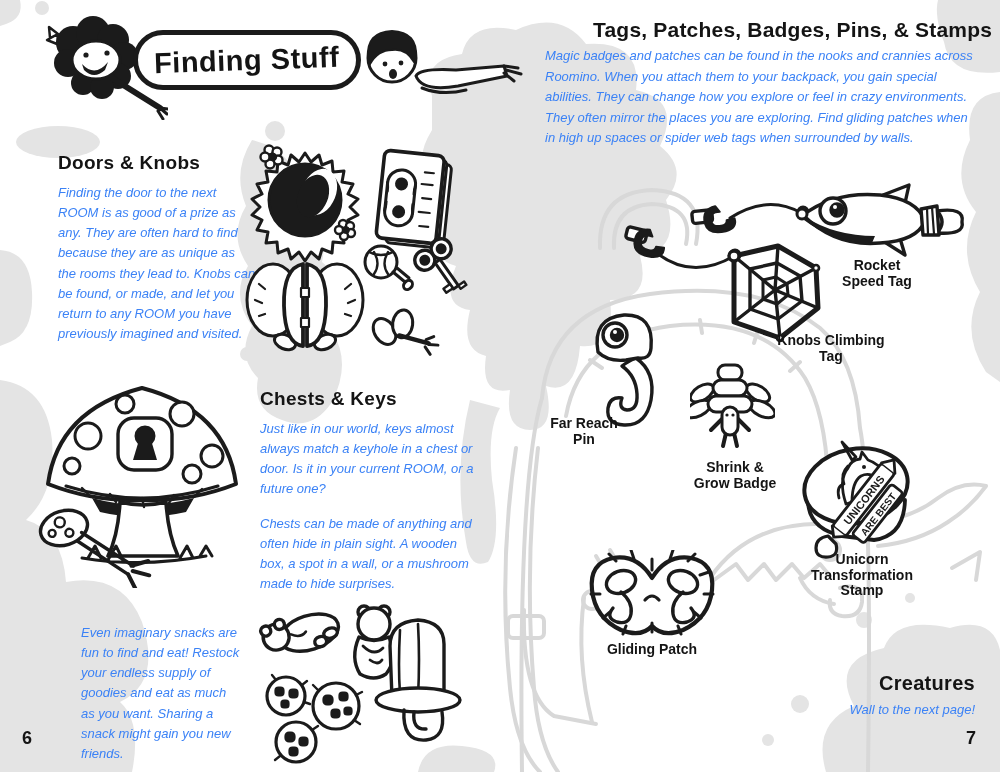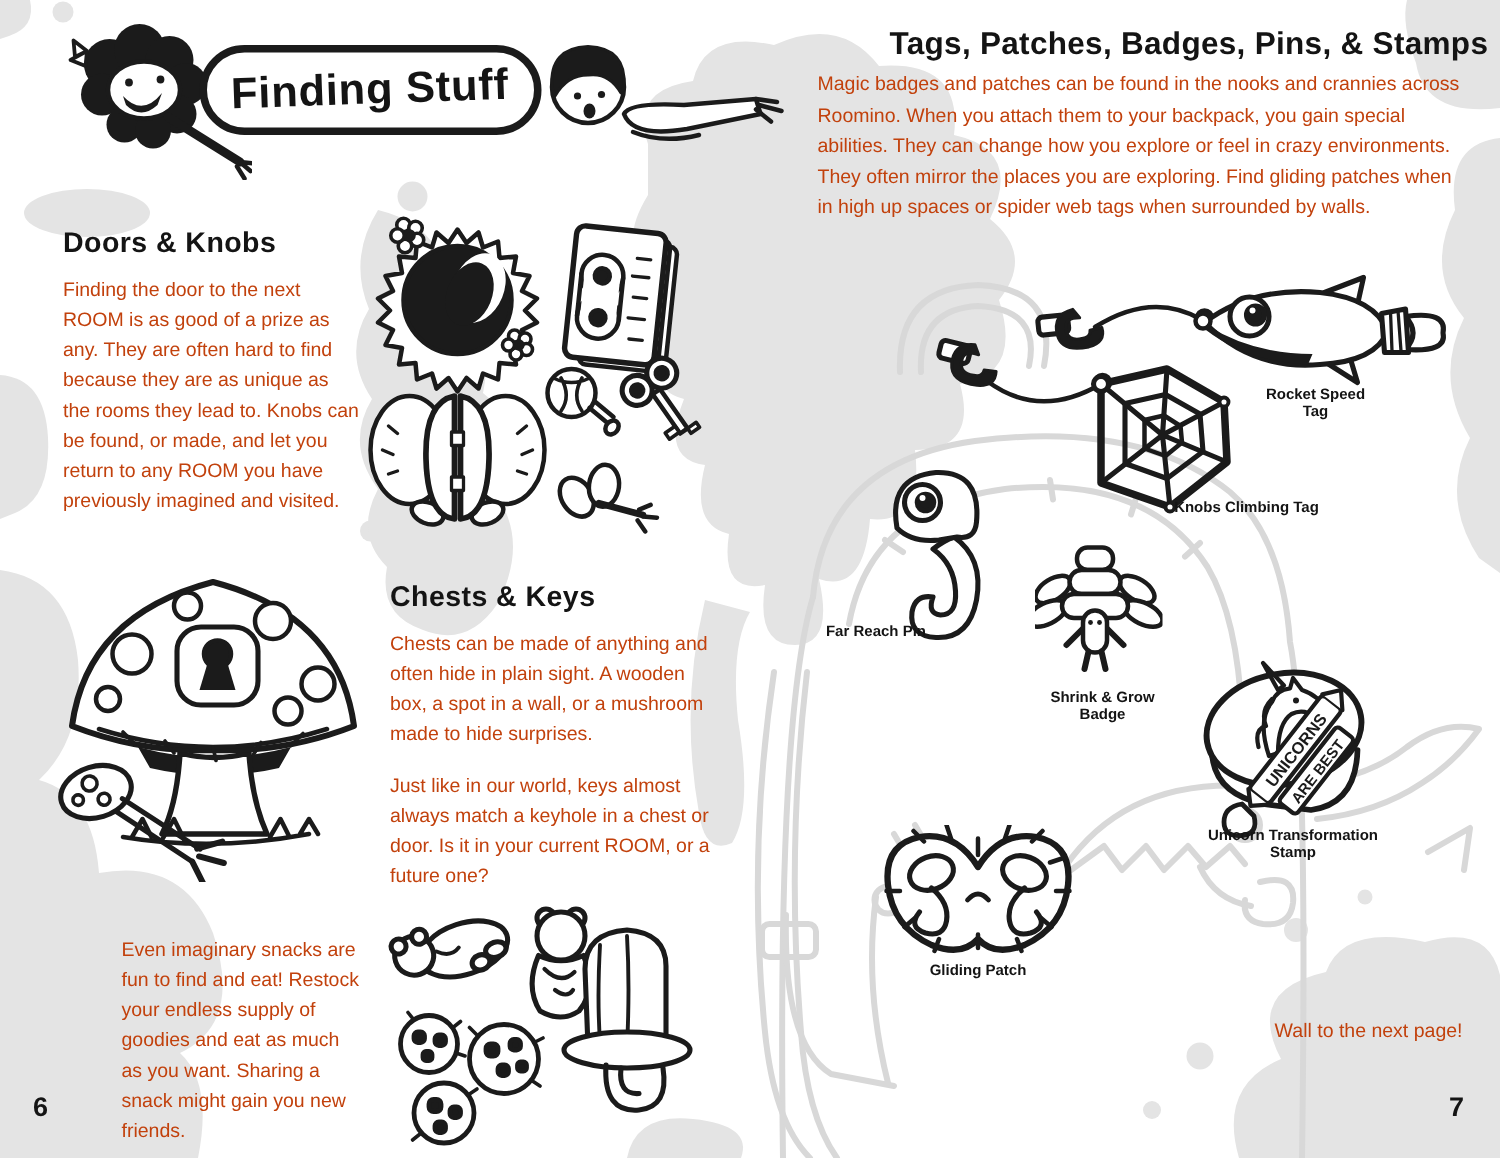--- a/index.html
+++ b/index.html
@@ -1,23 +1,23 @@
 <!DOCTYPE html>
 <html><head>
 <meta charset="utf-8">
 <style>
   html,body{margin:0;padding:0;}
   .page{position:relative;width:1000px;height:772px;background:#ffffff;overflow:hidden;
         font-family:"Liberation Sans",sans-serif;color:#1d1d1d;}
   .abs{position:absolute;}
   .heading{font-weight:bold;font-size:19px;letter-spacing:.3px;color:#141414;}
   .big-heading{font-weight:bold;font-size:21px;letter-spacing:.2px;color:#141414;margin-left:48px;}
-  .body-text{font-size:13px;line-height:1.55;color:#c2410c;}
+  .body-text{font-size:13px;line-height:1.55;color:#3b82f6;font-style:italic;}
   .body-text p{margin:0 0 14px 0;}
-  .item-label{font-weight:bold;font-size:10px;line-height:1.12;text-align:center;color:#141414;
+  .item-label{font-weight:bold;font-size:14px;line-height:1.12;text-align:center;color:#141414;
               transform:translateX(-50%);}
   .page-num{font-weight:bold;font-size:18px;color:#141414;}
   .banner-pill{box-sizing:border-box;border:5px solid #1b1b1b;border-radius:34px;background:#fff;
                display:flex;align-items:center;justify-content:center;}
   .banner-title{font-weight:bold;font-size:29px;letter-spacing:.5px;color:#141414;transform:rotate(-2deg);}
   .creatures-wrap{text-align:right;}
   svg{display:block;}
 </style>
 </head>
 <body>
@@ -104,30 +104,30 @@
       <circle cx="36" cy="40" r="24" fill="#ffffff" stroke-width="3"></circle>
       <path d="M12,40 Q10,14 36,13 Q62,14 60,40 L58,44 Q50,30 36,32 Q22,32 14,46 Z" fill="#1b1b1b" stroke-width="2"></path>
       <circle cx="29" cy="46" r="2.4" fill="#1b1b1b" stroke="none"></circle>
       <circle cx="45" cy="45" r="2.4" fill="#1b1b1b" stroke="none"></circle>
       <ellipse cx="37" cy="56" rx="4" ry="5" fill="#1b1b1b" stroke="none"></ellipse>
       <path d="M148,48 l14,2 M150,52 l15,4 M148,55 l10,8" stroke-width="3" fill="none"></path>
       <path d="M66,70 q20,8 44,2" stroke-width="3" fill="none"></path>
     </g>
   </svg>
 
-  <div class="abs" style="left:42px;top:152px;width:198px;">
+  <div class="abs" style="left:58px;top:152px;width:198px;">
     <div class="heading">Doors &amp; Knobs</div>
     <div class="body-text" style="margin-top:9px;">Finding the door to the next ROOM is as good of a prize as any. They are often hard to find because they are as unique as the rooms they lead to. Knobs can be found, or made, and let you return to any ROOM you have previously imagined and visited.</div>
   </div>
 
   <div class="abs" style="left:260px;top:388px;width:218px;">
     <div class="heading">Chests &amp; Keys</div>
     <div class="body-text" style="margin-top:9px;">
+      <p>Just like in our world, keys almost always match a keyhole in a chest or door. Is it in your current ROOM, or a future one?</p>
       <p>Chests can be made of anything and often hide in plain sight. A wooden box, a spot in a wall, or a mushroom made to hide surprises.</p>
-      <p>Just like in our world, keys almost always match a keyhole in a chest or door. Is it in your current ROOM, or a future one?</p>
     </div>
   </div>
 
   <div class="abs" style="left:42px;top:614px;width:200px;">
     <div class="body-text" style="margin-top:9px;margin-left:39px;">Even imaginary snacks are fun to find and eat! Restock your endless supply of goodies and eat as much as you want. Sharing a snack might gain you new friends.</div>
   </div>
 
   <div class="abs page-num" style="left:22px;top:728px;">6</div>
 
   <svg class="abs" style="left:243px;top:138px;" width="230" height="225" viewBox="0 0 230 225">
@@ -380,18 +380,19 @@
   </svg>
 
   <div class="abs item-label" style="left:877px;top:258px;width:84px;">Rocket Speed Tag</div>
   <div class="abs item-label" style="left:831px;top:333px;width:110px;">Knobs Climbing Tag</div>
   <div class="abs item-label" style="left:584px;top:416px;width:80px;">Far Reach Pin</div>
   <div class="abs item-label" style="left:735px;top:460px;width:86px;">Shrink &amp; Grow Badge</div>
   <div class="abs item-label" style="left:862px;top:552px;width:122px;">Unicorn Transformation Stamp</div>
   <div class="abs item-label" style="left:652px;top:642px;width:140px;">Gliding Patch</div>
 
   <div class="abs creatures-wrap" style="right:25px;top:672px;width:220px;">
+    <div class="heading" style="font-size:20px;">Creatures</div>
     <div class="body-text" style="margin-top:5px;">Wall to the next page!</div>
   </div>
 
   <div class="abs page-num" style="right:24px;top:728px;">7</div>
 
 </div>
 
 </body></html>

